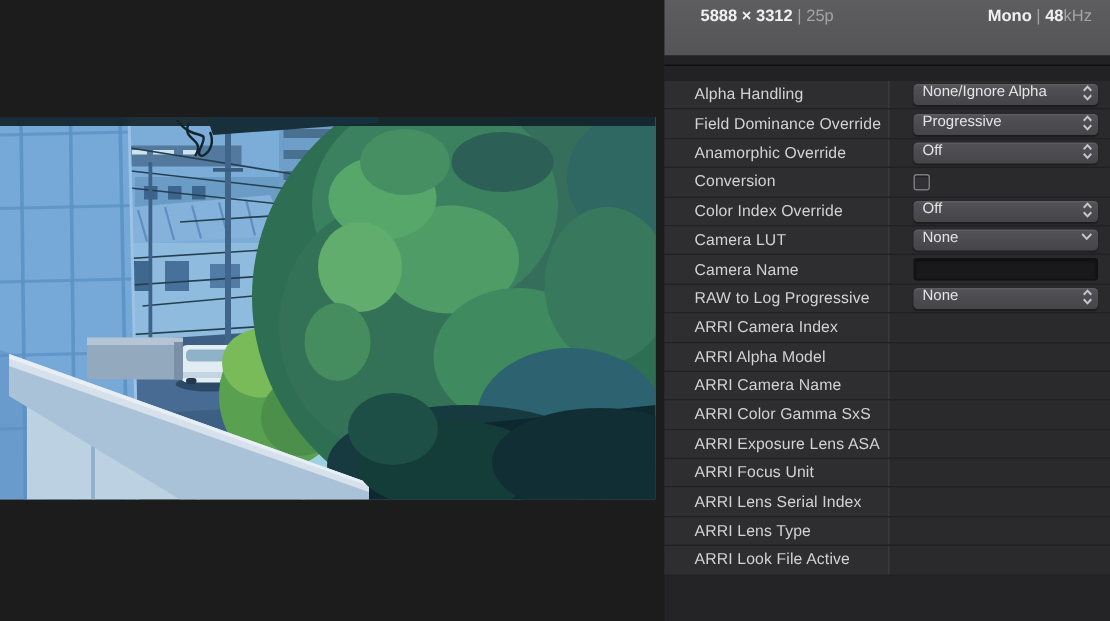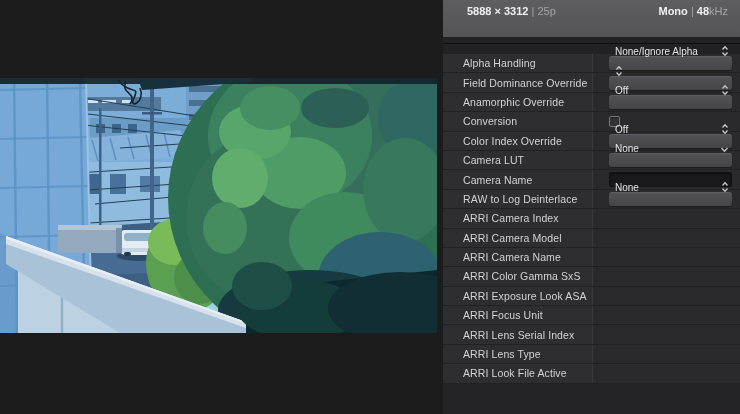--- a/index.html
+++ b/index.html
@@ -24,21 +24,21 @@
   .panel-gap .hline { position:absolute; left:0; top:6px; width:297px; height:1px; background:#0e0e10; }
 
   .rows { position:absolute; left:0; top:54px; width:297px; }
   .row { display:flex; height:19.4px; border-bottom:1px solid #212123; background:#2a2a2c;gap:13px; }
   .cell-label { width:150px; min-width:150px; background:#2e2e30; border-right:1px solid #39393b;
                 display:flex; align-items:center; padding-left:20px; }
   .cell-label span { font-size:10.5px; color:#d3d3d5; white-space:nowrap; letter-spacing:.1px; }
   .cell-value { flex:1; display:flex; align-items:center; padding:0 8px 0 3px; }
 
   .popup { height:14px; width:100%; background:linear-gradient(#525257,#454549);
-           border-radius:3px; display:flex; align-items:flex-end; padding:0 3px 13px 6px;
+           border-radius:3px; display:flex; align-items:flex-start; padding:0 3px 13px 6px;
            box-shadow:inset 0 1px 0 rgba(255,255,255,.07), 0 1px 1px rgba(0,0,0,.35);
            cursor:default; }
   .popup .ptext { flex:1; font-size:10px; color:#e4e4e6; white-space:nowrap; overflow:hidden; }
   .popup svg { flex:none; }
 
   .checkbox { width:11px; height:11px; border:1px solid #7b7b7f; border-radius:2px;
               background:#323236; box-shadow:inset 0 1px 1px rgba(0,0,0,.4); }
 
   .text-input { width:100%; height:15px; background:#19191b; border:1px solid #111113;
                 border-radius:2px; color:#e0e0e0; font-size:10px; padding:0 4px;
@@ -200,20 +200,21 @@
         </div>
       </div>
     </div>
 
     <div class="row">
       <div class="cell-label">
           <span>Field Dominance Override</span>
         </div>
       <div class="cell-value">
         <div class="popup">
+          <span class="ptext">Progressive</span>
           <svg width="8" height="12" viewBox="0 0 8 12">
               <path d="M1.5 4.5 L4 1.8 L6.5 4.5 M1.5 7.5 L4 10.2 L6.5 7.5" stroke="#c7c7cb" stroke-width="1.3" fill="none"></path>
             </svg>
         </div>
       </div>
     </div>
 
     <div class="row">
       <div class="cell-label">
           <span>Anamorphic Override</span>
@@ -269,59 +270,59 @@
       <div class="cell-label">
           <span>Camera Name</span>
         </div>
       <div class="cell-value">
         <input class="text-input" type="text" value="" style="">
       </div>
     </div>
 
     <div class="row">
       <div class="cell-label">
-          <span>RAW to Log Deinterlace</span>
+          <span>RAW to Log Progressive</span>
         </div>
       <div class="cell-value">
         <div class="popup">
           <span class="ptext">None</span>
           <svg width="8" height="12" viewBox="0 0 8 12">
               <path d="M1.5 4.5 L4 1.8 L6.5 4.5 M1.5 7.5 L4 10.2 L6.5 7.5" stroke="#c7c7cb" stroke-width="1.3" fill="none"></path>
             </svg>
         </div>
       </div>
     </div>
 
     <div class="row">
       <div class="cell-label">
           <span>ARRI Camera Index</span>
         </div>
       <div class="cell-value"></div>
     </div>
     <div class="row">
       <div class="cell-label">
-          <span>ARRI Camera Model</span>
+          <span>ARRI Alpha Model</span>
         </div>
       <div class="cell-value"></div>
     </div>
     <div class="row">
       <div class="cell-label">
           <span>ARRI Camera Name</span>
         </div>
       <div class="cell-value"></div>
     </div>
     <div class="row">
       <div class="cell-label">
           <span>ARRI Color Gamma SxS</span>
         </div>
       <div class="cell-value"></div>
     </div>
     <div class="row">
       <div class="cell-label">
-          <span>ARRI Exposure Look ASA</span>
+          <span>ARRI Exposure Lens ASA</span>
         </div>
       <div class="cell-value"></div>
     </div>
     <div class="row">
       <div class="cell-label">
           <span>ARRI Focus Unit</span>
         </div>
       <div class="cell-value"></div>
     </div>
     <div class="row">

